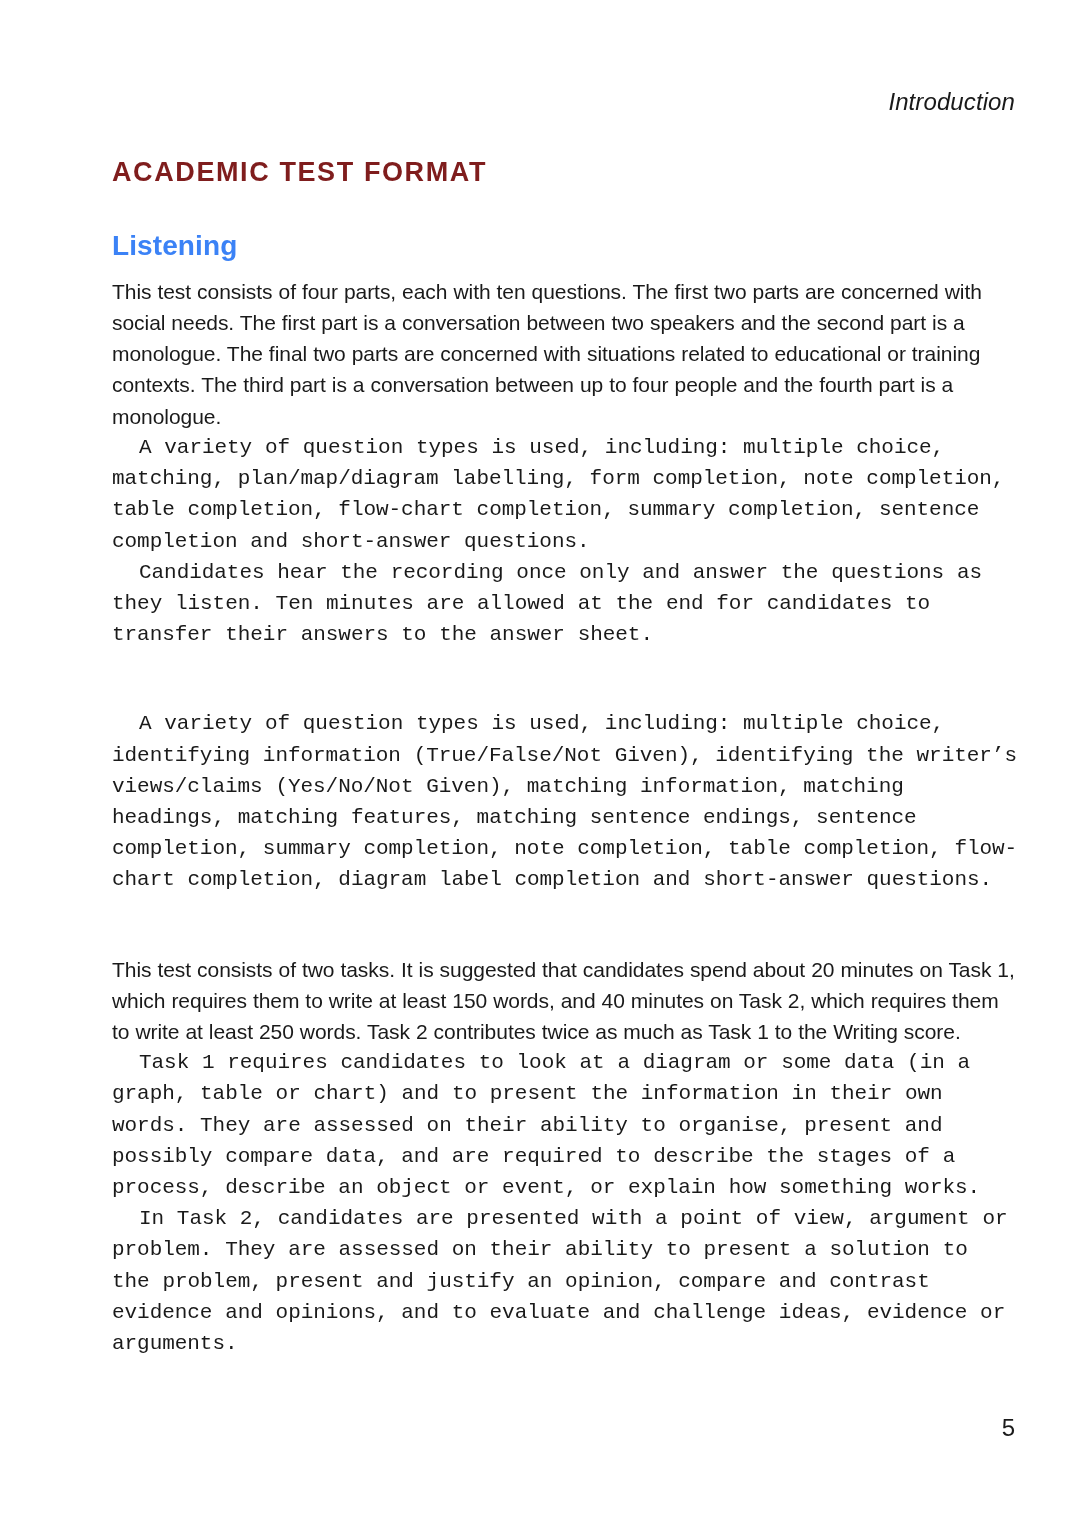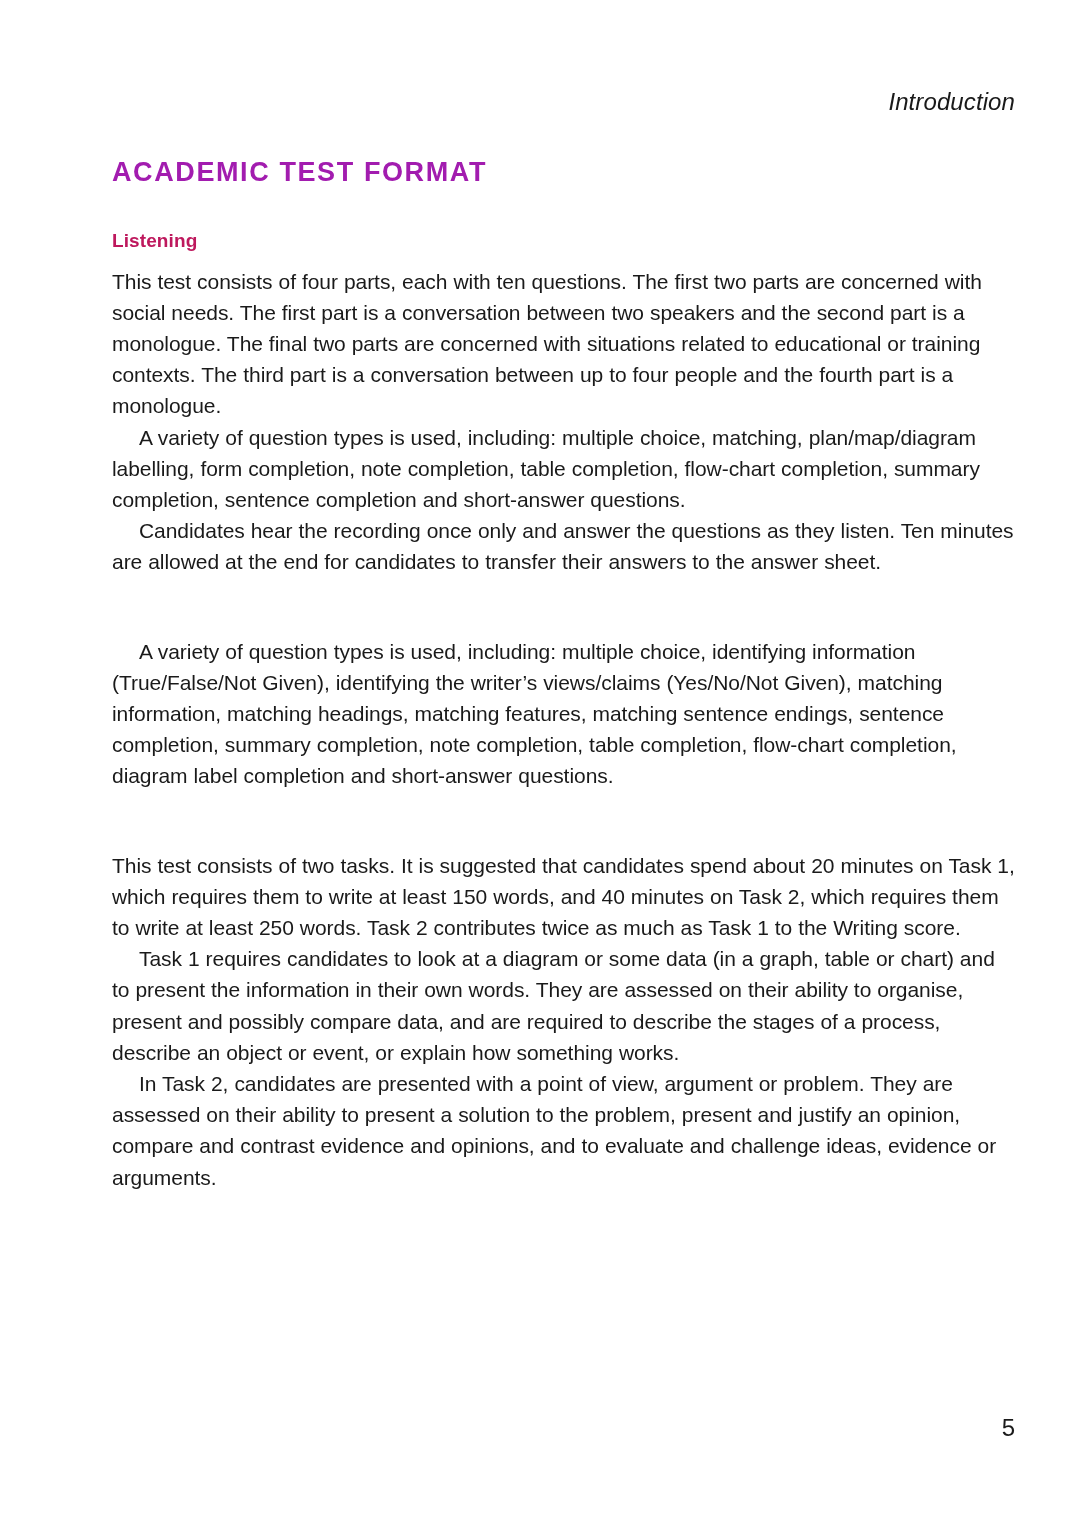--- a/index.html
+++ b/index.html
@@ -34,30 +34,30 @@
     left: 112px;
     top: 158px;
     width: 906px;
   }
 
   h1.doc-title {
     margin: 0;
     font-size: 27px;
     font-weight: bold;
     letter-spacing: 1.6px;
-    color: #a21caf;
+    color: #7f1d1d;
     line-height: 1.1;
   }
 
   h2.section-heading {
     margin: 0;
-    font-size: 19px;
+    font-size: 28px;
     font-weight: bold;
     letter-spacing: 0.1px;
-    color: #be185d;
+    color: #3b82f6;
     line-height: 1.15;
   }
 
   .section {
     margin-top: 0;
   }
   .section-listening { margin-top: 42px; }
   .section-reading   { margin-top: 44px; }
   .section-writing   { margin-top: 44px; }
 
@@ -66,20 +66,21 @@
     font-size: 21px;
     line-height: 31.2px;
     color: #1a1a1a;
     letter-spacing: -0.05px;
     text-align: left;
     word-spacing: 0.2px;
   }
   .heading-gap { height: 14px; }
   p.body-text.indented {
     text-indent: 27px;
+    font-family: Liberation Mono, monospace;
   }
 
   .page-number {
     position: absolute;
     right: 66px;
     bottom: 94px;
     font-size: 24px;
     color: #1a1a1a;
   }
 </style>

